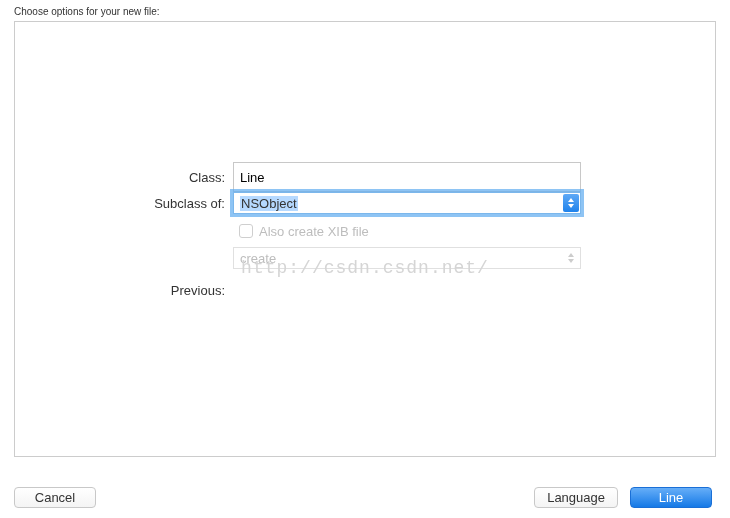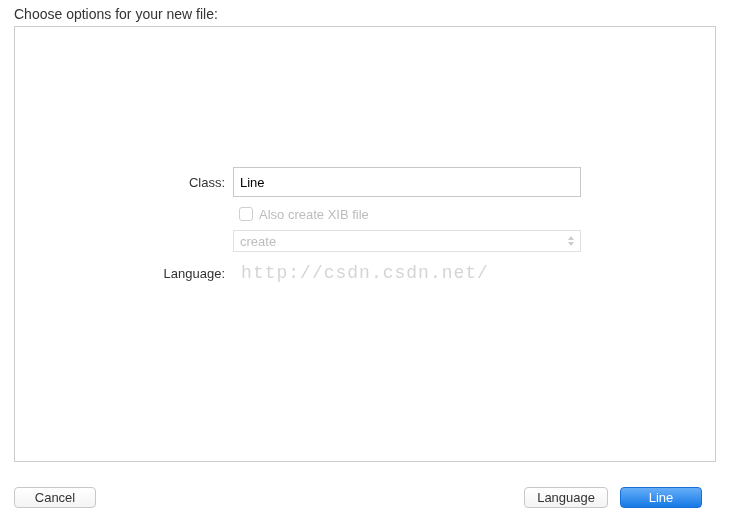--- a/index.html
+++ b/index.html
@@ -11,21 +11,21 @@
       font-family: -apple-system, "Helvetica Neue", Helvetica, Arial, sans-serif;
       font-size: 13px;
       color: #333;
       background: #fff;
       width: 730px;
       height: 518px;
       position: relative;
     }
     .header {
       padding: 6px 14px 4px;
-      font-size: 14px;
+      font-size: 10px;
       color: #333;
     }
     .panel {
       margin: 0 14px;
       border: 1px solid #ccc;
       height: 436px;
       position: relative;
       background: #fff;
     }
     .form {
@@ -141,21 +141,21 @@
       font-size: 18px;
       color: #d5d5d5;
       letter-spacing: 1px;
       pointer-events: none;
       z-index: 5;
     }
     .footer {
       position: absolute;
       bottom: 10px;
       left: 14px;
-      right: 28px;
+      right: 18px;
       display: flex;
       justify-content: space-between;
       align-items: center;
       gap: 36px;
     }
     .footer-right {
       display: flex;
       gap: 12px;
     }
     .btn {
@@ -183,41 +183,53 @@
 <div class="panel">
   <div class="form">
 
     <div class="row">
       <div class="label">Class:</div>
       <div class="field-wrap">
         <input type="text" class="text-input" value="Line" style="">
       </div>
     </div>
 
+    <div class="row">
+      <div class="label">Subclass of:</div>
+      <div class="field-wrap">
+        <div class="combo focused">
+          <span class="highlight">NSObject</span>
+          <div class="stepper blue">
+            <div class="arrow-up"></div>
+            <div class="arrow-down"></div>
+          </div>
+        </div>
+      </div>
+    </div>
 
     <div class="checkbox-row">
       <div class="checkbox"></div>
       <span>Also create XIB file</span>
     </div>
 
     <div class="row">
       <div class="label"></div>
       <div class="field-wrap">
         <div class="combo disabled">
           <span>create</span>
           <div class="stepper gray">
             <div class="arrow-up"></div>
             <div class="arrow-down"></div>
           </div>
         </div>
       </div>
     </div>
 
     <div class="row" style="margin-top:14px;">
-      <div class="label">Language:</div>
+      <div class="label">Previous:</div>
     </div>
 
   </div>
 
   <div class="watermark">http://csdn.csdn.net/</div>
 </div>
 
 <div class="footer">
   <button class="btn">Cancel</button>
   <div class="footer-right">

